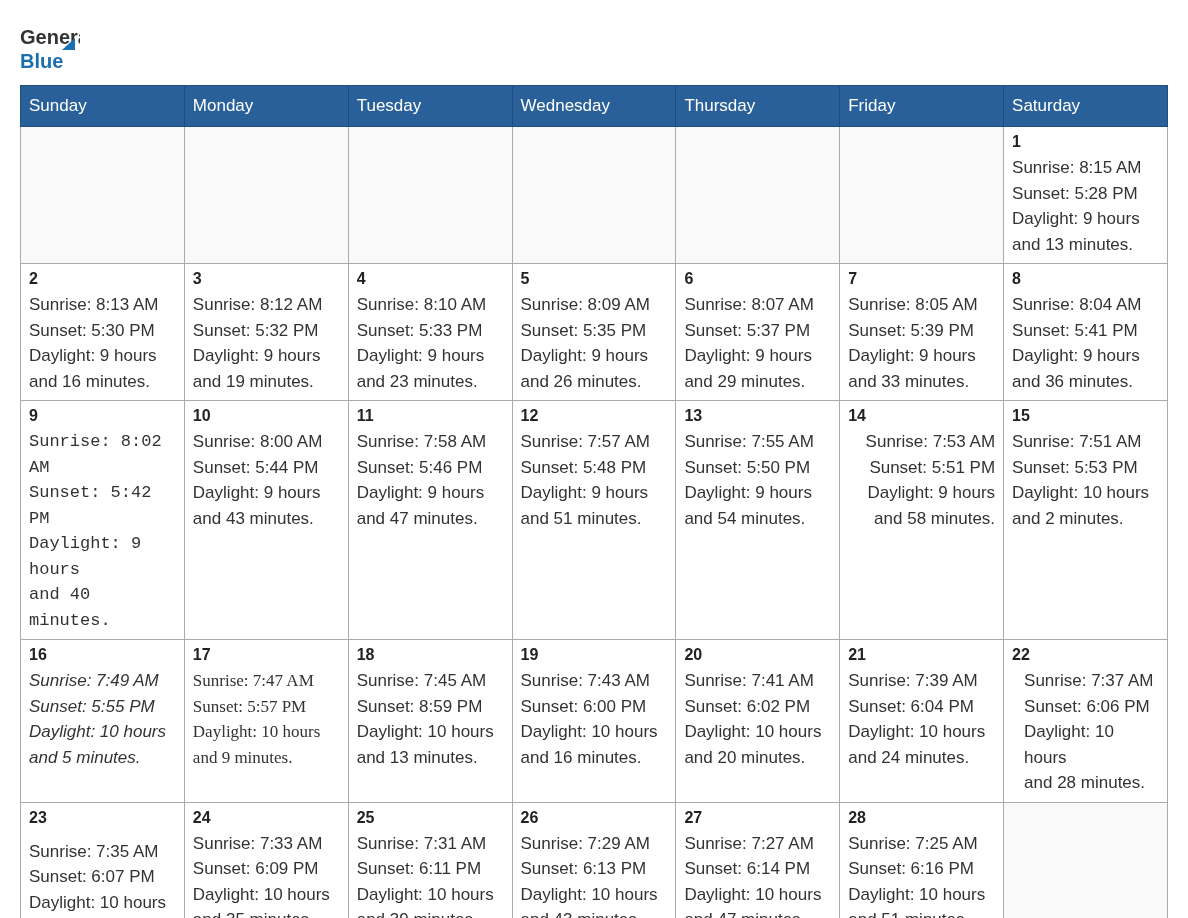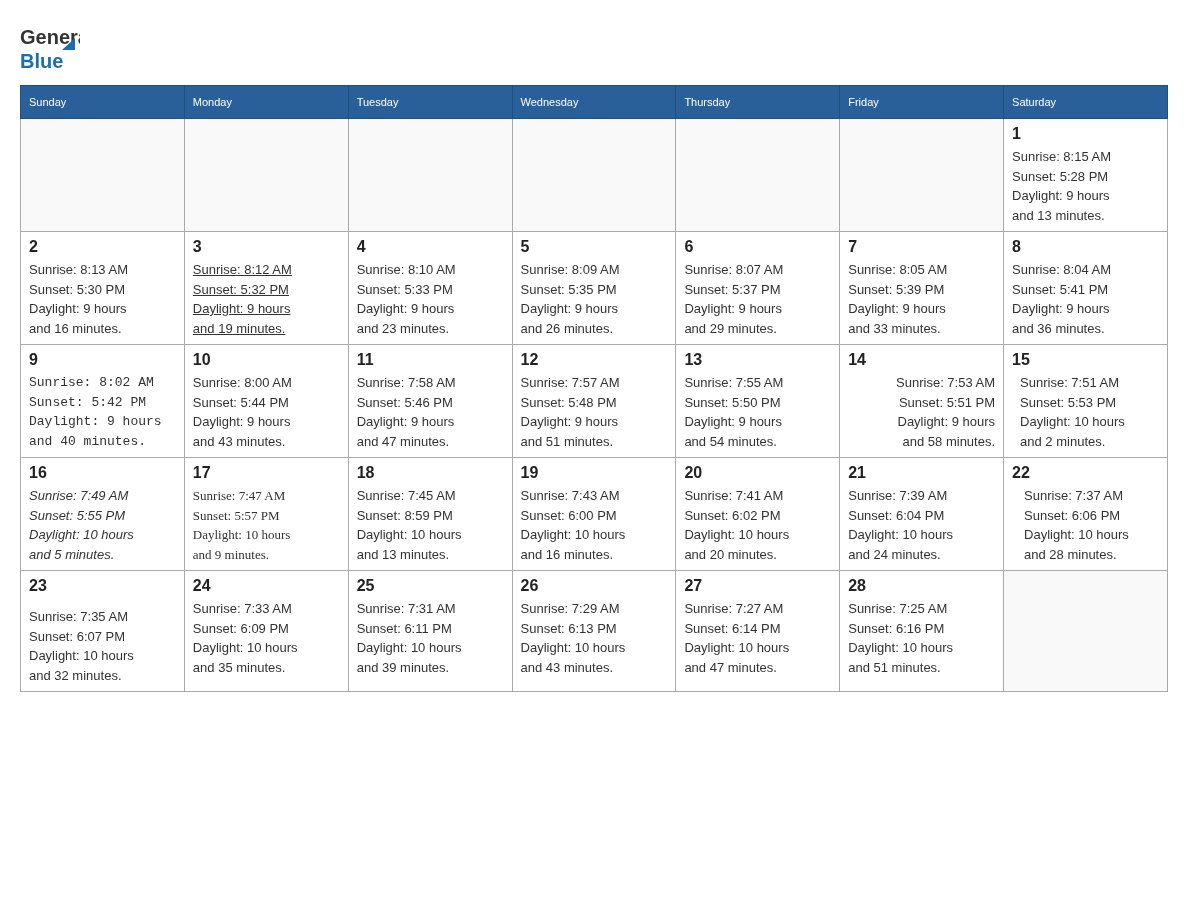--- a/index.html
+++ b/index.html
@@ -38,21 +38,21 @@
       margin-top: 4px;
     }
     table {
       width: 100%;
       border-collapse: collapse;
       table-layout: fixed;
     }
     thead tr th {
       background-color: #2a6099;
       color: #fff;
-      font-size: 11px;
+      font-size: 17px;
       font-weight: normal;
       padding: 10px 8px;
       text-align: left;
       border: 1px solid #1e4f7a;
     }
     tbody tr td {
       border: 1px solid #aaa;
       vertical-align: top;
       padding: 6px 8px;
       font-size: 12px;
@@ -62,21 +62,21 @@
     tbody tr td.empty {
       background: #f9f9f9;
     }
     .day-number {
       font-size: 16px;
       font-weight: bold;
       color: #222;
       margin-bottom: 4px;
     }
     .day-info {
-      font-size: 13px;
+      font-size: 17px;
       color: #333;
       line-height: 1.5;
     }
   </style>
 </head>
 <body>
 
 <div class="header">
   <div class="logo">
     <svg width="60" height="55" viewBox="0 0 60 55">
@@ -123,21 +123,21 @@
       <tr>
         <td>
           <div class="day-number">2</div>
           <div class="day-info" style="white-space: pre-line;">Sunrise: 8:13 AM
 Sunset: 5:30 PM
 Daylight: 9 hours
 and 16 minutes.</div>
         </td>
         <td>
           <div class="day-number">3</div>
-          <div class="day-info" style="white-space: pre-line; text-decoration: underline;">Sunrise: 8:12 AM
+          <div class="day-info" style="white-space: pre-line;">Sunrise: 8:12 AM
 Sunset: 5:32 PM
 Daylight: 9 hours
 and 19 minutes.</div>
         </td>
         <td>
           <div class="day-number">4</div>
           <div class="day-info" style="white-space: pre-line;">Sunrise: 8:10 AM
 Sunset: 5:33 PM
 Daylight: 9 hours
 and 23 minutes.</div>
@@ -209,21 +209,21 @@
         </td>
         <td>
           <div class="day-number">14</div>
           <div class="day-info" style="white-space: pre-line; text-align: right;">Sunrise: 7:53 AM
 Sunset: 5:51 PM
 Daylight: 9 hours
 and 58 minutes.</div>
         </td>
         <td>
           <div class="day-number">15</div>
-          <div class="day-info" style="white-space: pre-line; margin-left: 8px;">Sunrise: 7:51 AM
+          <div class="day-info" style="white-space: pre-line;">Sunrise: 7:51 AM
 Sunset: 5:53 PM
 Daylight: 10 hours
 and 2 minutes.</div>
         </td>
       </tr>
       <tr>
         <td>
           <div class="day-number">16</div>
           <div class="day-info" style="white-space: pre-line; font-style: italic;">Sunrise: 7:49 AM
 Sunset: 5:55 PM

